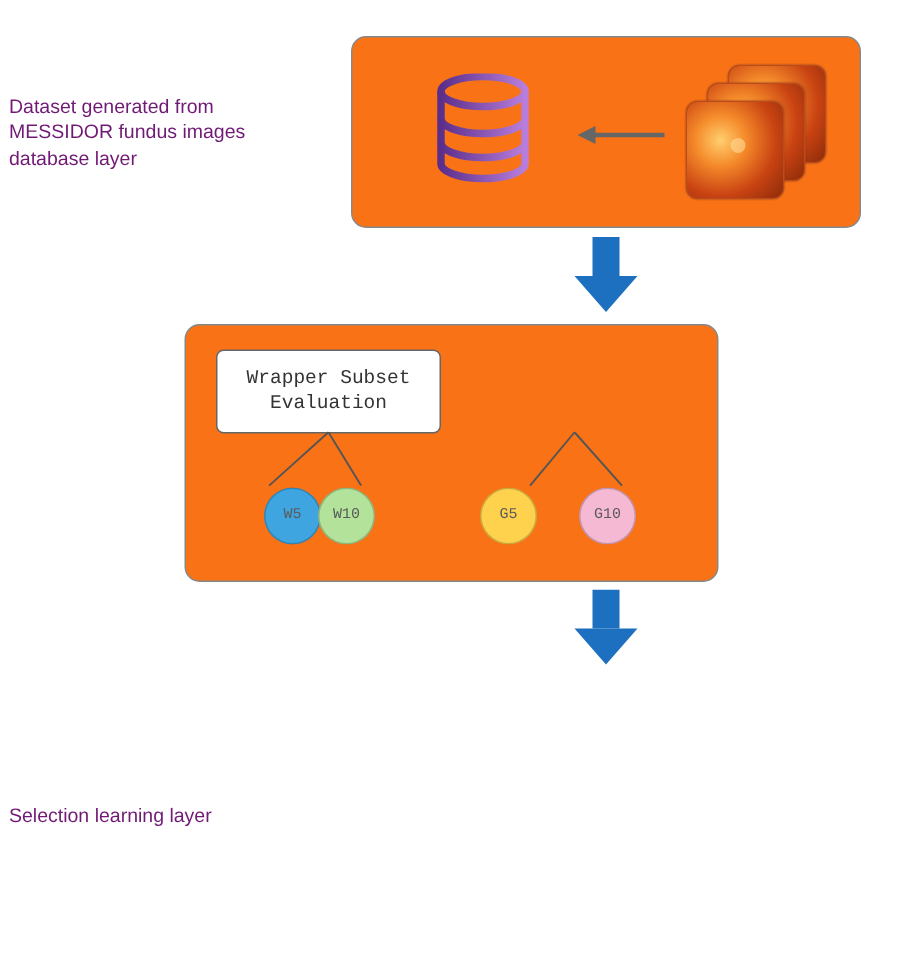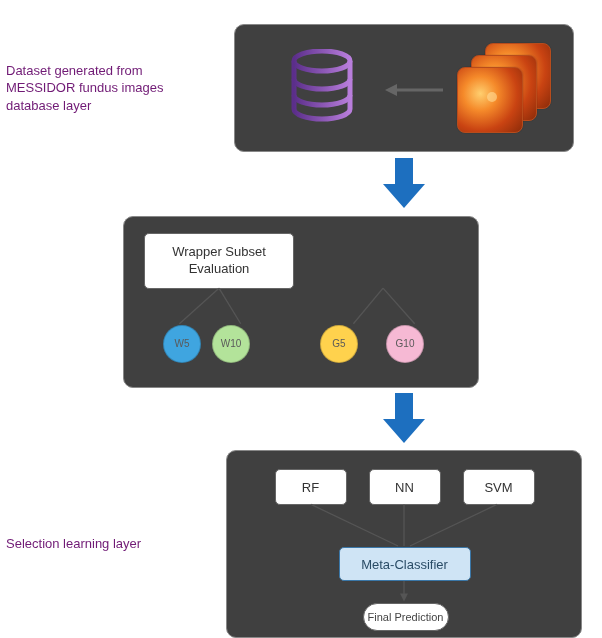--- a/index.html
+++ b/index.html
@@ -24,22 +24,23 @@
     color: #701a75;
   }
   .panel-col {
     flex: 1;
     display: flex;
     justify-content: center;
   }
   .panel {
     border: 1.5px solid #888;
     border-radius: 10px;
-    background: #404040;
+    background: #f97316;
     position: relative;
+    font-family: Liberation Mono, monospace;
   }
   
   .row1 { margin-top: 22px; height: 132px; }
   .panel1 { width: 340px; height: 128px; }
   .db-icon { position: absolute; left: 52px; top: 24px; }
   .arrow-left { position: absolute; left: 148px; top: 56px; }
   .fundus-stack { position: absolute; right: 22px; top: 18px; width: 110px; height: 90px; }
   .fundus {
     position: absolute;
     width: 66px; height: 66px;
@@ -80,21 +81,21 @@
   }
   .mb-left { left: 20px; }
   .mb-right { right: 20px; }
   .conn-lines { position:absolute; left:0; top:0; width:100%; height:100%; pointer-events:none; }
   .fcircle {
     position:absolute; width:38px; height:38px; border-radius:50%;
     display:flex; align-items:center; justify-content:center;
     font-size:10px; color:#5a5a5a; border:1px solid rgba(0,0,0,0.2);
     top: 108px;
   }
-  .c-w5  { left: 39px;  background:#3fa5e0; }
+  .c-w5  { left: 52px;  background:#3fa5e0; }
   .c-w10 { left: 88px;  background:#b3e39a; }
   .c-g5  { left: 196px; background:#ffd24d; }
   .c-g10 { left: 262px; background:#f6b9d4; }
 
   
   .row3 { height: 190px; margin-top: 0; }
   .panel3 { width: 356px; height: 188px; position:relative; }
   .clsf {
     position:absolute; top: 18px; width:72px; height:36px;
     border:1.4px solid #666; border-radius:5px; background:#fff;
@@ -182,29 +183,13 @@
 
 <div class="down-arrow">
   <svg width="50" height="52" viewBox="0 0 50 52">
     <rect x="16" y="0" width="18" height="26" fill="#1d6fbf"></rect>
     <polygon points="4,26 46,26 25,50" fill="#1d6fbf"></polygon>
   </svg>
 </div>
 
 <div class="row row3">
   <div class="label-col">Selection learning layer</div>
-  <div class="panel-col">
-    <div class="panel panel3">
-      <div class="clsf clsf-rf">RF</div>
-      <div class="clsf clsf-nn">NN</div>
-      <div class="clsf clsf-svm">SVM</div>
-      <svg class="p3-lines" viewBox="0 0 356 188">
-        <line x1="84" y1="54" x2="172" y2="96" stroke="#555" stroke-width="1.3"></line>
-        <line x1="178" y1="54" x2="178" y2="96" stroke="#555" stroke-width="1.3"></line>
-        <line x1="272" y1="54" x2="184" y2="96" stroke="#555" stroke-width="1.3"></line>
-        <line x1="178" y1="130" x2="178" y2="148" stroke="#555" stroke-width="1.3"></line>
-        <polygon points="178,152 174,144 182,144" fill="#555"></polygon>
-      </svg>
-      <div class="meta">Meta-Classifier</div>
-      <div class="final">Final Prediction</div>
-    </div>
-  </div>
 </div>
 
 </body></html>

